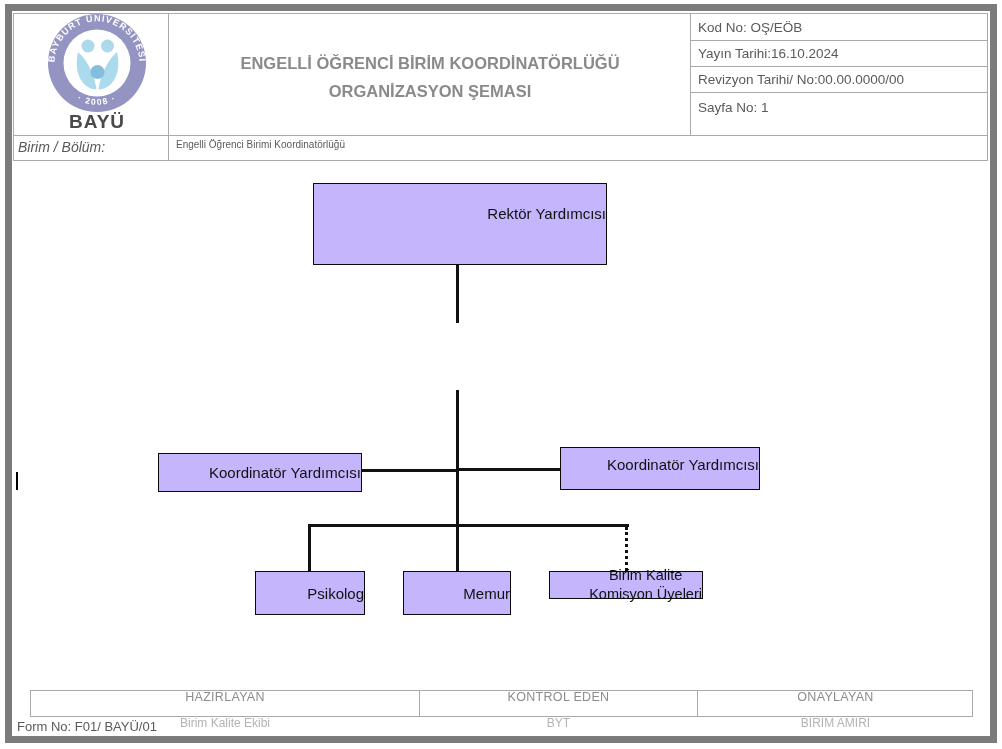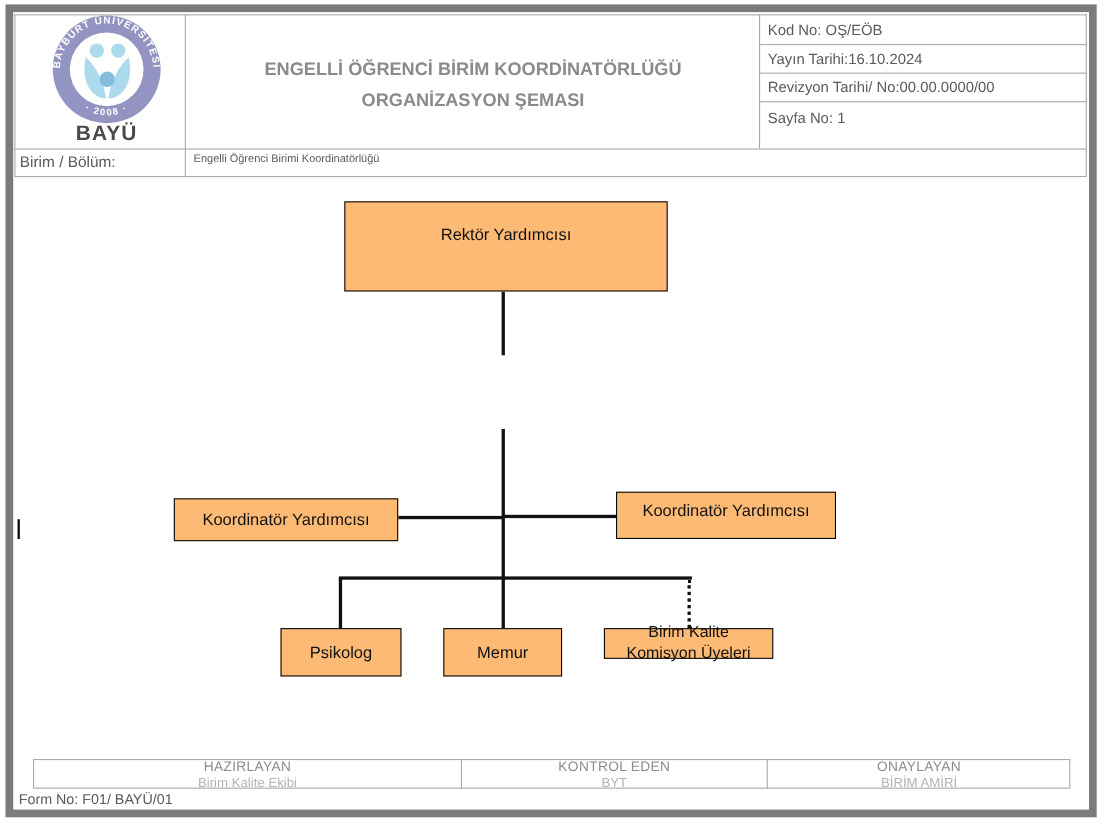--- a/index.html
+++ b/index.html
@@ -34,42 +34,42 @@
   .doc-title{
     position:absolute;left:172px;top:49px;width:516px;text-align:center;
     font-size:16.5px;font-weight:bold;color:var(--title-gray);line-height:28px;
   }
   
   .info-field{
     position:absolute;left:698px;width:286px;font-size:13.5px;color:var(--text-gray);
     white-space:nowrap;
   }
   
-  .unit-label{position:absolute;left:18px;top:139px;font-size:14px;color:var(--text-gray);}
+  .unit-label{position:absolute;left:18px;top:139px;font-size:14px;color:var(--text-gray);font-style:italic;}
   .unit-value{position:absolute;left:176px;top:139px;font-size:10px;color:var(--text-gray);}
   
   .org-box{
-    position:absolute;border:1.5px solid #0a0a0a;background:#fdba74;box-sizing:border-box;
-    display:flex;align-items:center;justify-content:center;text-align:center;
+    position:absolute;border:1.5px solid #0a0a0a;background:#c4b5fd;box-sizing:border-box;
+    display:flex;align-items:center;justify-content:flex-end;text-align:center;
     font-size:15px;color:#111;line-height:19px;
   }
   .org-box.top-align{align-items:flex-start;}
   .connector{position:absolute;background:var(--line-black);}
   .connector-dotted{position:absolute;border-left:3px dotted var(--line-black);width:0;}
   .cursor-mark{position:absolute;background:#000;}
   
   .approval-outline{
     position:absolute;left:30px;top:690px;width:943px;height:27px;
     border:1px solid var(--grid-gray);box-sizing:border-box;
   }
   .approval-cell{
     position:absolute;top:691px;text-align:center;line-height:12px;
   }
   .approval-title{font-size:12.5px;color:#8c8c8c;letter-spacing:.3px;}
-  .approval-sub{font-size:12px;color:#b3b3b3;margin-top:2px;}
+  .approval-sub{font-size:12px;color:#b3b3b3;margin-top:14px;}
   .form-no{position:absolute;left:17px;top:719px;font-size:13px;color:var(--text-gray);}
 </style>
 </head>
 <body>
 
 <div id="screen">
 
   <div class="frame"></div>
 
   <div class="gline" style="left:13px;top:13px;width:975px;height:1px"></div>

